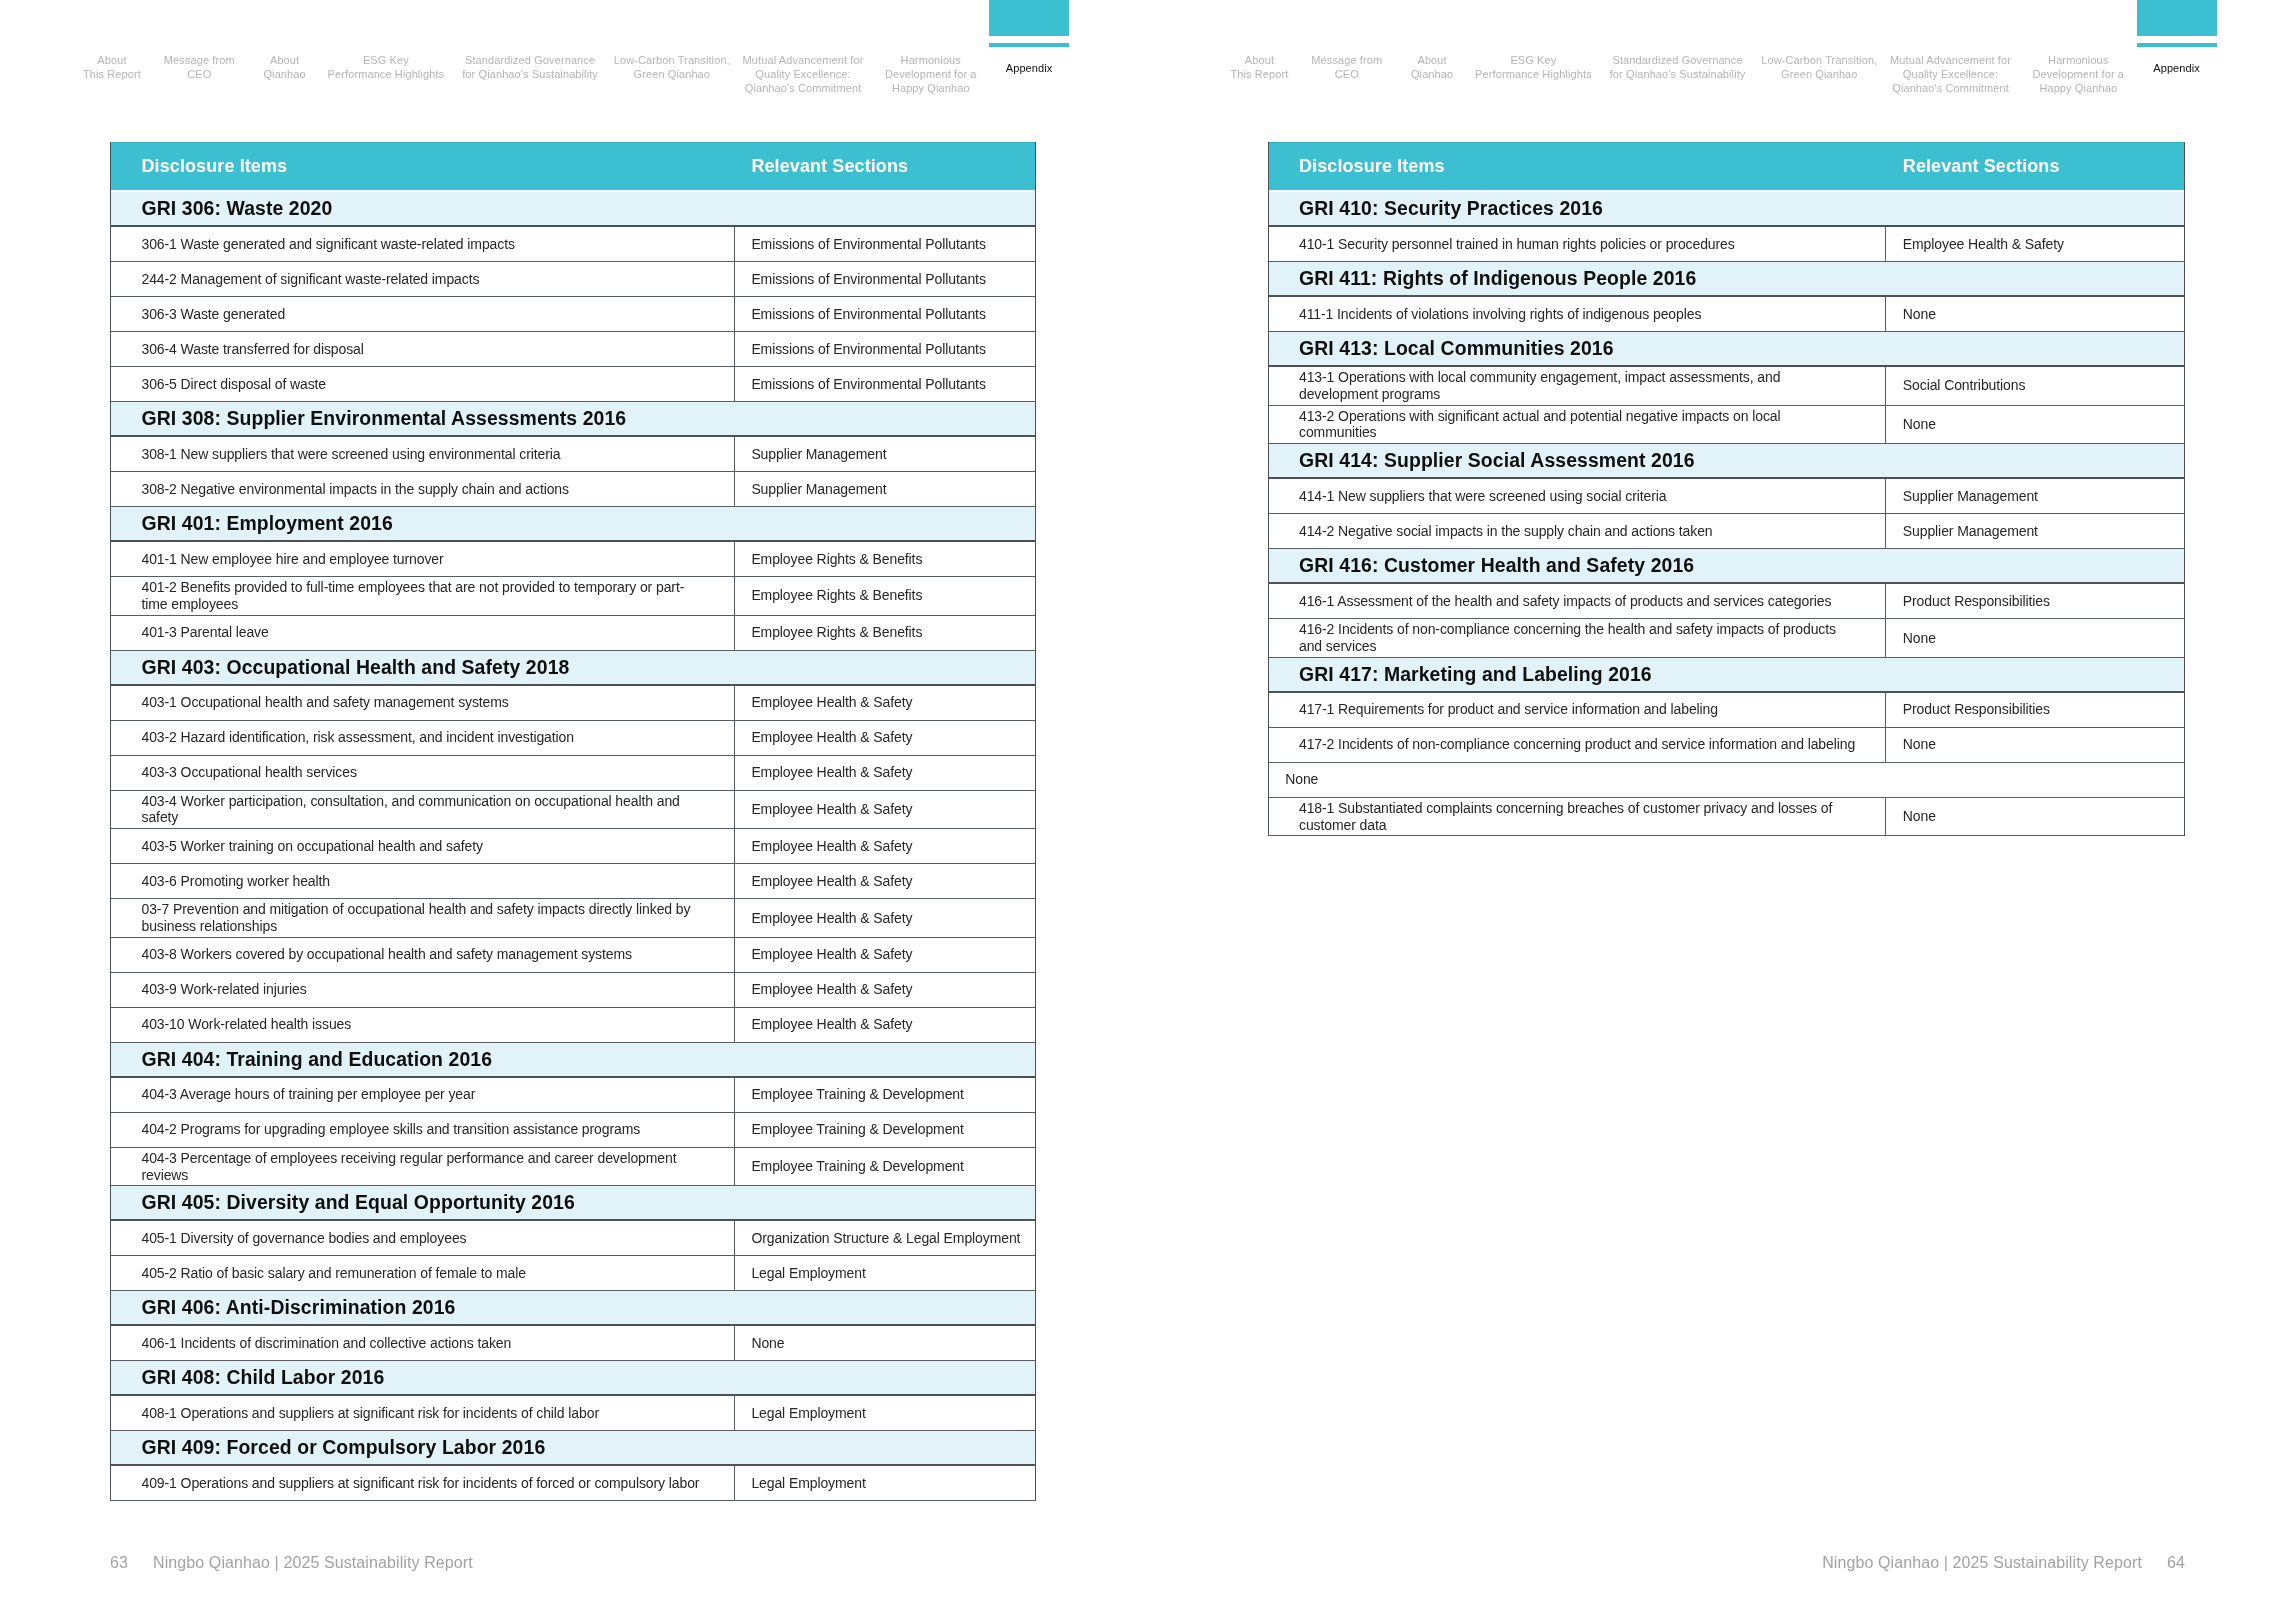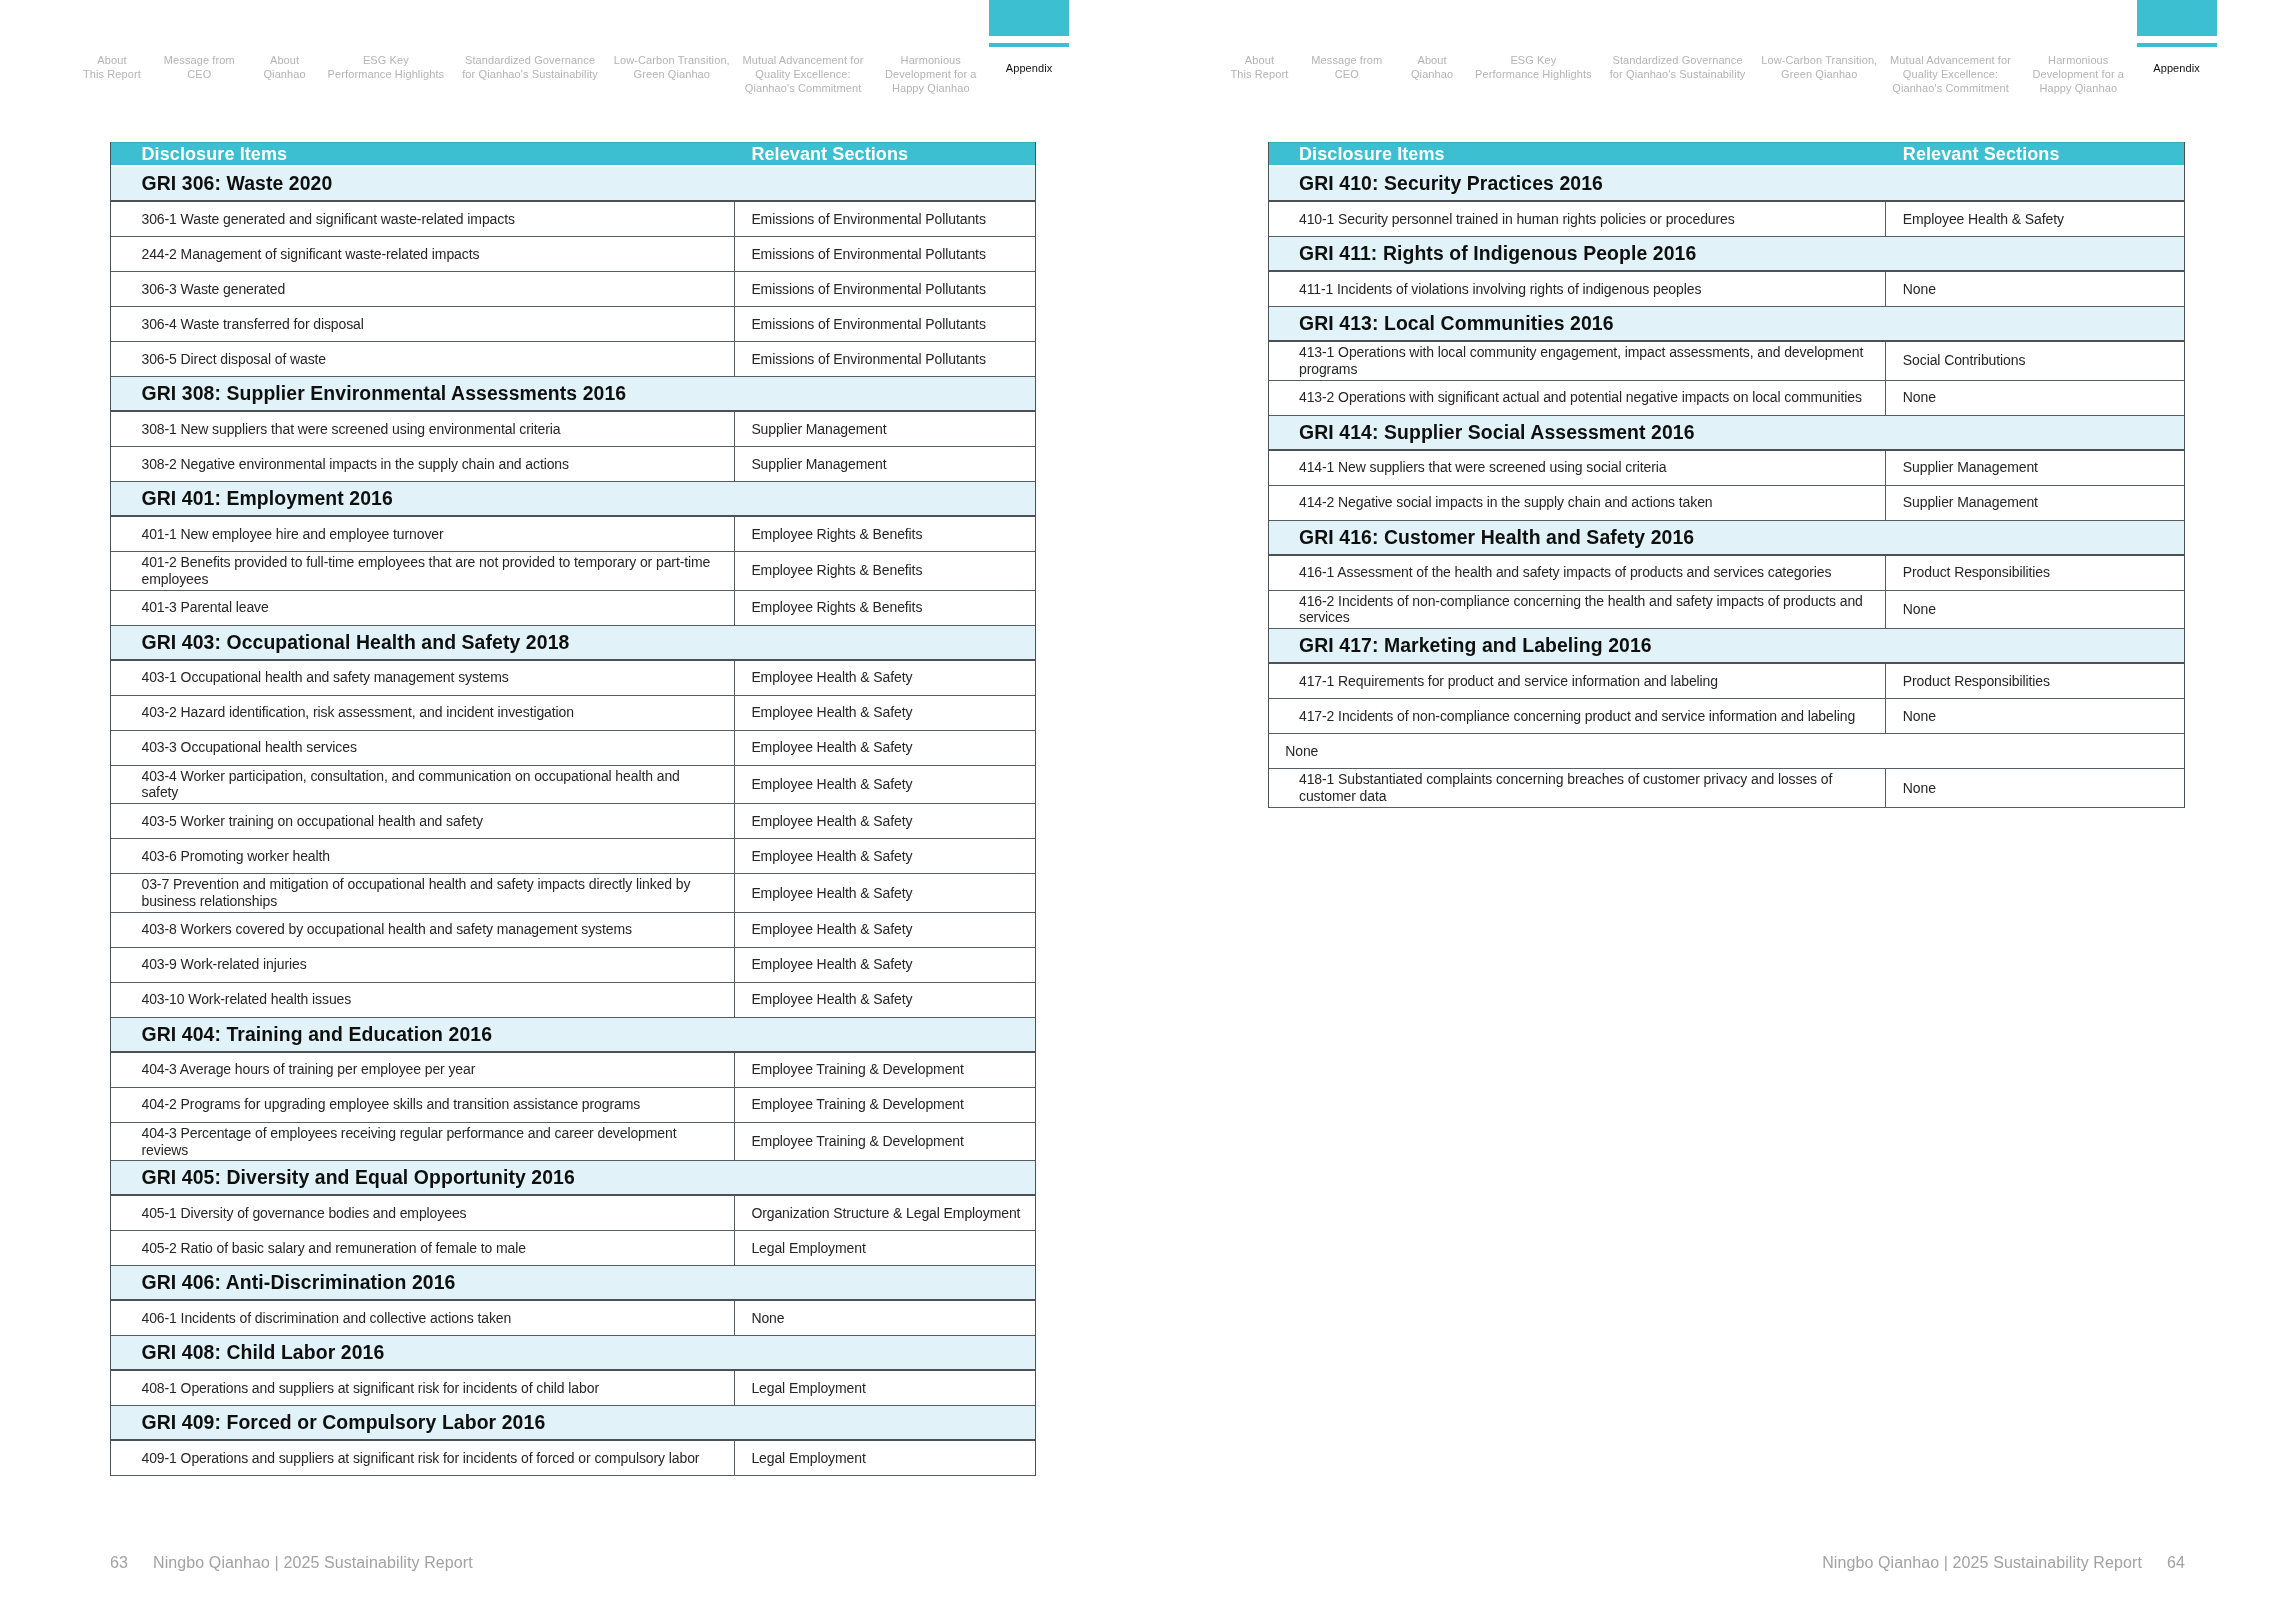--- a/index.html
+++ b/index.html
@@ -44,21 +44,21 @@
   
   .gri-table {
     position: absolute; top: 142px;
     box-sizing: border-box;
     border-left: 1.4px solid #4c5156; border-right: 1.4px solid #4c5156;
   }
   .page-left  .gri-table { left: 110px; width: 926px; }
   .page-right .gri-table { left: 120px; width: 917px; }
 
   .thead {
-    display: flex; align-items: center; height: 25px;
+    display: flex; align-items: center; height: 50px;
     background: #3cc0d1; color: #ffffff;
     border-top: 1.4px solid #35aebf; border-bottom: 2.8px solid #f4fbfd;
     box-sizing: border-box;
   }
   .th { font-size: 18px; font-weight: bold; letter-spacing: 0.1px; }
   .c1h { width: 67.5%; box-sizing: border-box; padding-left: 30.5px; }
   .c2h { flex: 1; box-sizing: border-box; padding-left: 16.7px; }
 
   .section-row {
     display: flex; align-items: center; height: 35px;
@@ -75,21 +75,21 @@
     border-bottom: 1.4px solid #585d61;
     box-sizing: border-box; background: #ffffff;
   }
   .cell {
     display: flex; align-items: center;
     font-size: 14px; line-height: 16.7px; color: #262626;
     letter-spacing: -0.1px; box-sizing: border-box;
     padding-top: 2.1px; padding-bottom: 2.1px;
   }
   .c1 {
-    width: 67.5%; padding-left: 30.5px; padding-right: 18px;
+    width: 67.5%; padding-left: 30.5px; padding-right: 25px;
     border-right: 1.4px solid #585d61;
   }
   .c2 { flex: 1; padding-left: 16.7px; padding-right: 5.6px; }
 
   
   .footer {
     position: absolute; top: 1554px;
     display: flex; align-items: baseline; gap: 25px;
     font-size: 16px; color: #a2a2a2; letter-spacing: 0.1px;
   }

